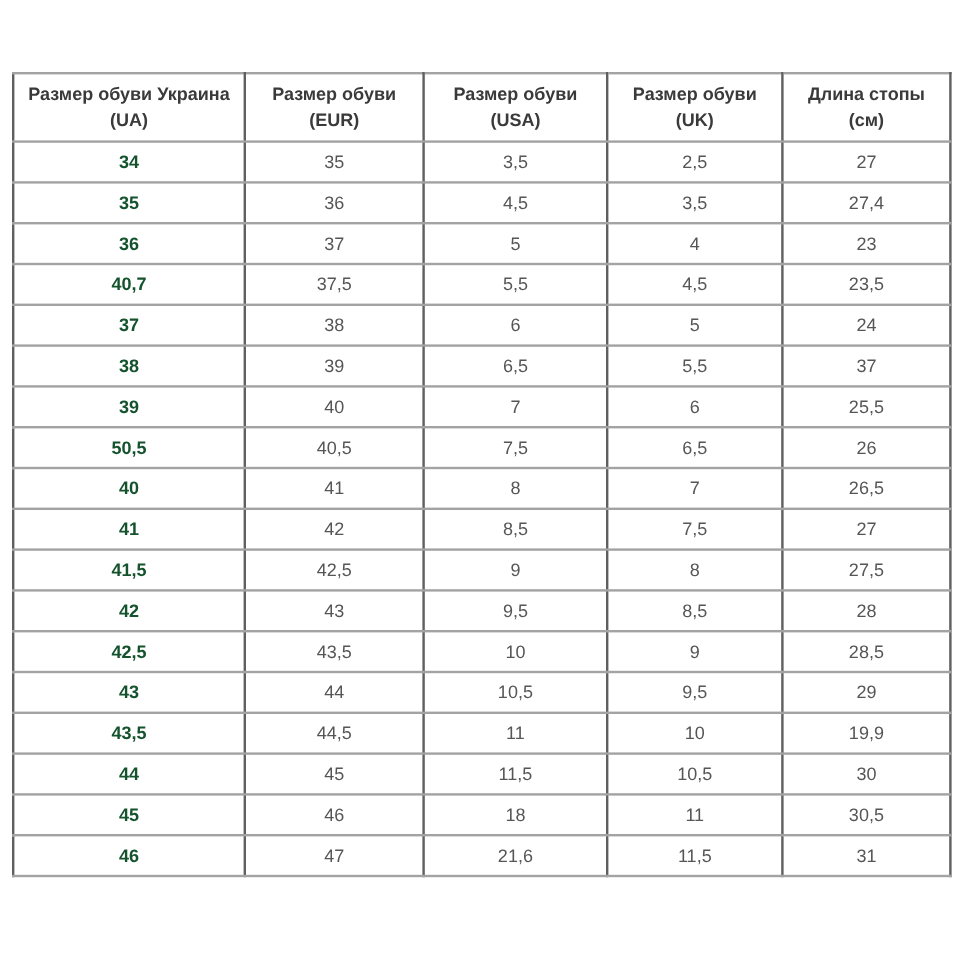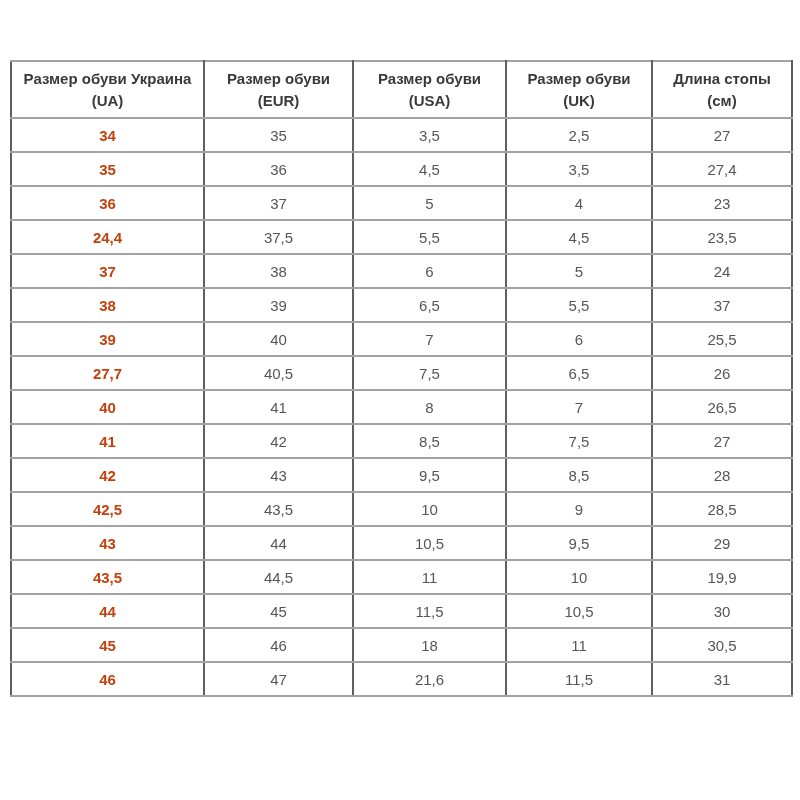--- a/index.html
+++ b/index.html
@@ -44,21 +44,21 @@
   }
   table.size-table td {
     height: 34px;
     font-size: 15px;
     font-weight: normal;
     color: #565656;
     padding: 0 6px;
   }
   table.size-table td.col-first {
     font-weight: bold;
-    color: #c2410c;
+    color: #14532d;
   }
 </style>
 </head>
 <body>
 
 <div class="page">
   <table class="size-table">
     <colgroup>
       <col style="width:193px">
       <col style="width:149px">
@@ -106,21 +106,21 @@
           <td>27,4</td>
         </tr>
         <tr>
           <td class="col-first">36</td>
           <td>37</td>
           <td>5</td>
           <td>4</td>
           <td>23</td>
         </tr>
         <tr>
-          <td class="col-first">24,4</td>
+          <td class="col-first">40,7</td>
           <td>37,5</td>
           <td>5,5</td>
           <td>4,5</td>
           <td>23,5</td>
         </tr>
         <tr>
           <td class="col-first">37</td>
           <td>38</td>
           <td>6</td>
           <td>5</td>
@@ -134,41 +134,48 @@
           <td>37</td>
         </tr>
         <tr>
           <td class="col-first">39</td>
           <td>40</td>
           <td>7</td>
           <td>6</td>
           <td>25,5</td>
         </tr>
         <tr>
-          <td class="col-first">27,7</td>
+          <td class="col-first">50,5</td>
           <td>40,5</td>
           <td>7,5</td>
           <td>6,5</td>
           <td>26</td>
         </tr>
         <tr>
           <td class="col-first">40</td>
           <td>41</td>
           <td>8</td>
           <td>7</td>
           <td>26,5</td>
         </tr>
         <tr>
           <td class="col-first">41</td>
           <td>42</td>
           <td>8,5</td>
           <td>7,5</td>
           <td>27</td>
         </tr>
         <tr>
+          <td class="col-first">41,5</td>
+          <td>42,5</td>
+          <td>9</td>
+          <td>8</td>
+          <td>27,5</td>
+        </tr>
+        <tr>
           <td class="col-first">42</td>
           <td>43</td>
           <td>9,5</td>
           <td>8,5</td>
           <td>28</td>
         </tr>
         <tr>
           <td class="col-first">42,5</td>
           <td>43,5</td>
           <td>10</td>

